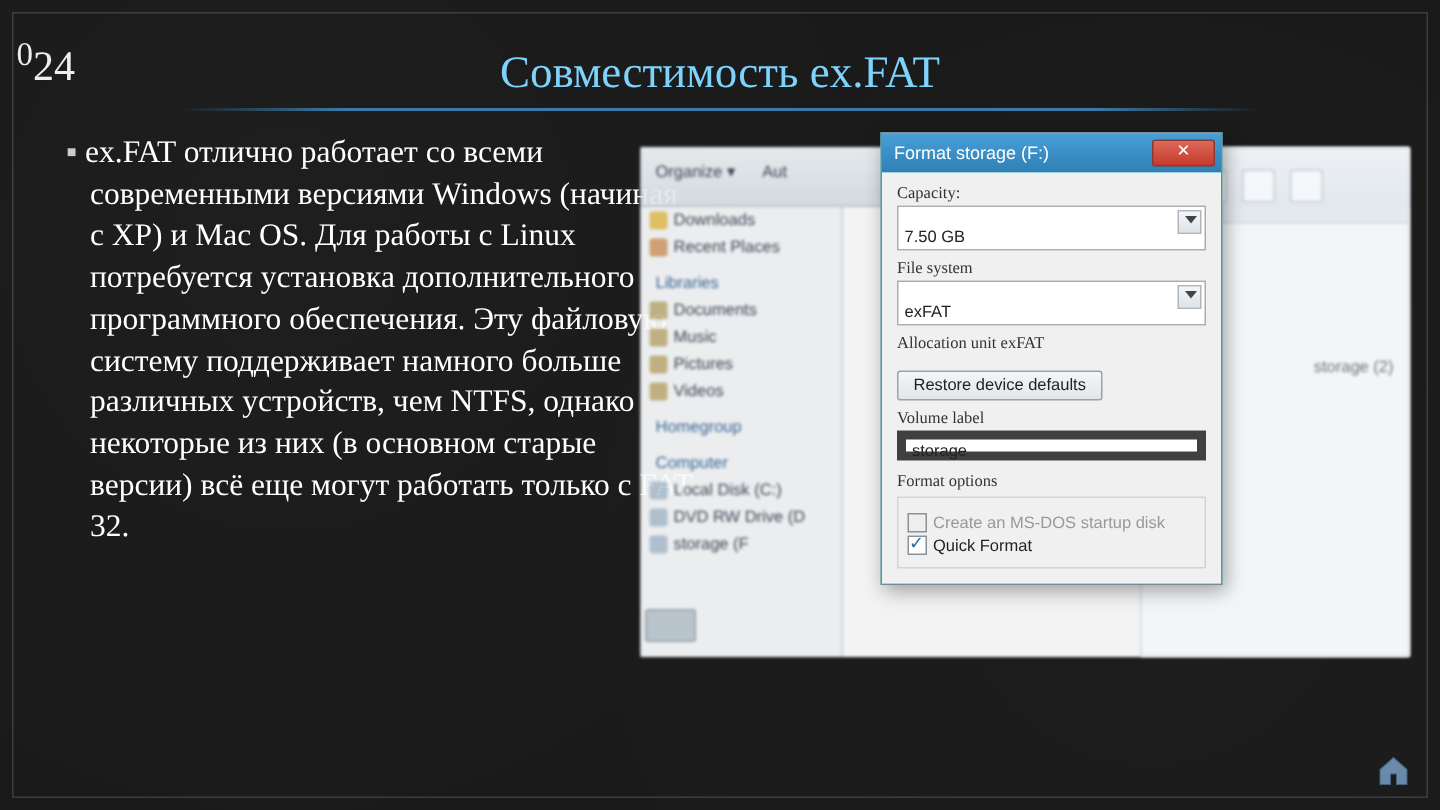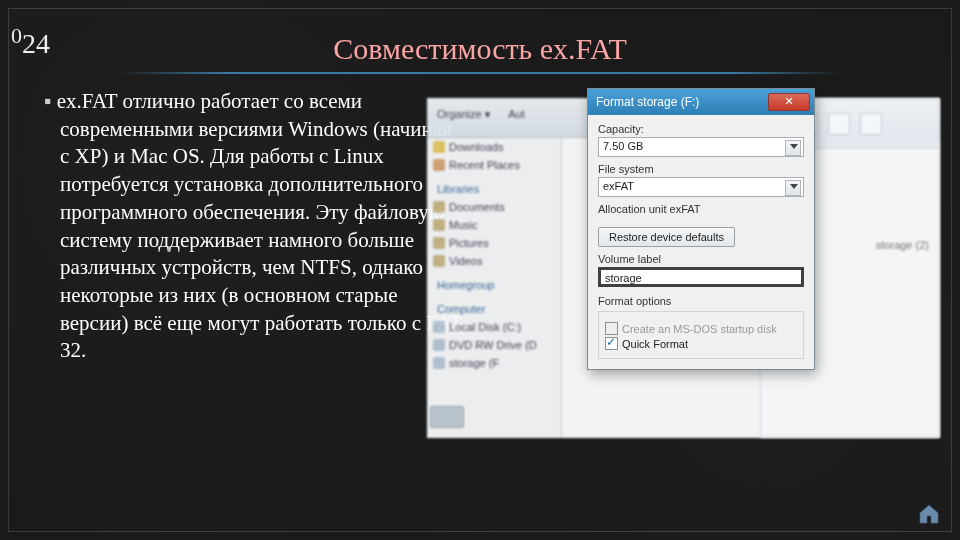--- a/index.html
+++ b/index.html
@@ -16,21 +16,21 @@
   }
   .slide-border { position:absolute; inset:8px; border:1px solid rgba(200,200,200,0.2); pointer-events:none; }
   .slide-number {
     position:absolute; top:21px; left:5px; color:#eee;
     font-family: Georgia, serif; font-size:28px;
     padding:2px 6px;
   }
   .slide-number span:first-child { font-size:22px; vertical-align: super; }
   .title {
     text-align:center; font-size:30px; margin-top:32px;
-    font-weight:normal; color:#fca5a5;
+    font-weight:normal; color:#7dd3fc;
   }
   .underline {
     width:720px; height:2px; margin:6px auto 0;
     background: linear-gradient(to right, transparent, #3a7aa8 15%, #3a7aa8 85%, transparent);
   }
   .content { display:flex; margin-top:14px; padding:0 30px 0 44px; gap:18px; }
   .text-col { flex:0 0 420px; }
   .bullet {
     color:#fff; font-size:21px; line-height:1.32;
     text-indent:-16px; padding-left:16px;
@@ -77,39 +77,39 @@
     display:flex; align-items:center; padding:0 4px 0 8px;
     color:#fff; font-size:12px;
   }
   .titlebar .t-text { flex:1; }
   .close-btn {
     width:42px; height:18px; background:linear-gradient(#d96a5a,#c73a2a);
     border:1px solid #8a3a30; border-radius:2px; text-align:center;
     color:#fff; line-height:14px; font-size:11px;
   }
   .dlg-body { padding:8px 10px 10px; background:#f0f0f0; }
-  .lbl { display:block; margin-top:6px; margin-bottom:2px; color:#333; }
+  .lbl { display:block; margin-top:6px; margin-bottom:2px; color:#333;font-family:Liberation Serif, serif; }
   .lbl:first-child { margin-top:0; }
   .combo {
     width:100%; height:20px; background:#fff; border:1px solid #abadb3;
-    padding:2px 4px; position:relative; font-size:11px; color:#222;
+    padding:14px 4px; position:relative; font-size:11px; color:#222;
   }
   .combo::after {
     content:""; position:absolute; right:2px; top:2px; width:14px; height:14px;
     background:linear-gradient(#f4f6f8,#dde3e9); border:1px solid #b0b6bc;
   }
   .combo .arrow { position:absolute; right:5px; top:6px; width:0; height:0;
     border-left:4px solid transparent; border-right:4px solid transparent;
     border-top:5px solid #444; z-index:1; }
   .restore-btn {
     margin-top:10px; padding:3px 10px; background:linear-gradient(#f4f6f8,#e2e6ea);
     border:1px solid #9aa2a8; border-radius:2px; font-size:11px; display:inline-block;
   }
   .input {
-    width:100%; height:20px; background:#fff; border:3px solid #404040;
+    width:100%; height:20px; background:#fff; border:6px solid #404040;
     padding:2px 4px; font-size:11px; color:#222;
   }
   .group {
     border:1px solid #d0d4d8; padding:8px 6px 6px; margin-top:4px; position:relative;
   }
   .chk { display:flex; align-items:center; gap:4px; margin:2px 0; }
   .chk .cb {
     width:13px; height:13px; border:1px solid #8a9298; background:#fff; position:relative;
   }
   .chk .cb.checked::after {

